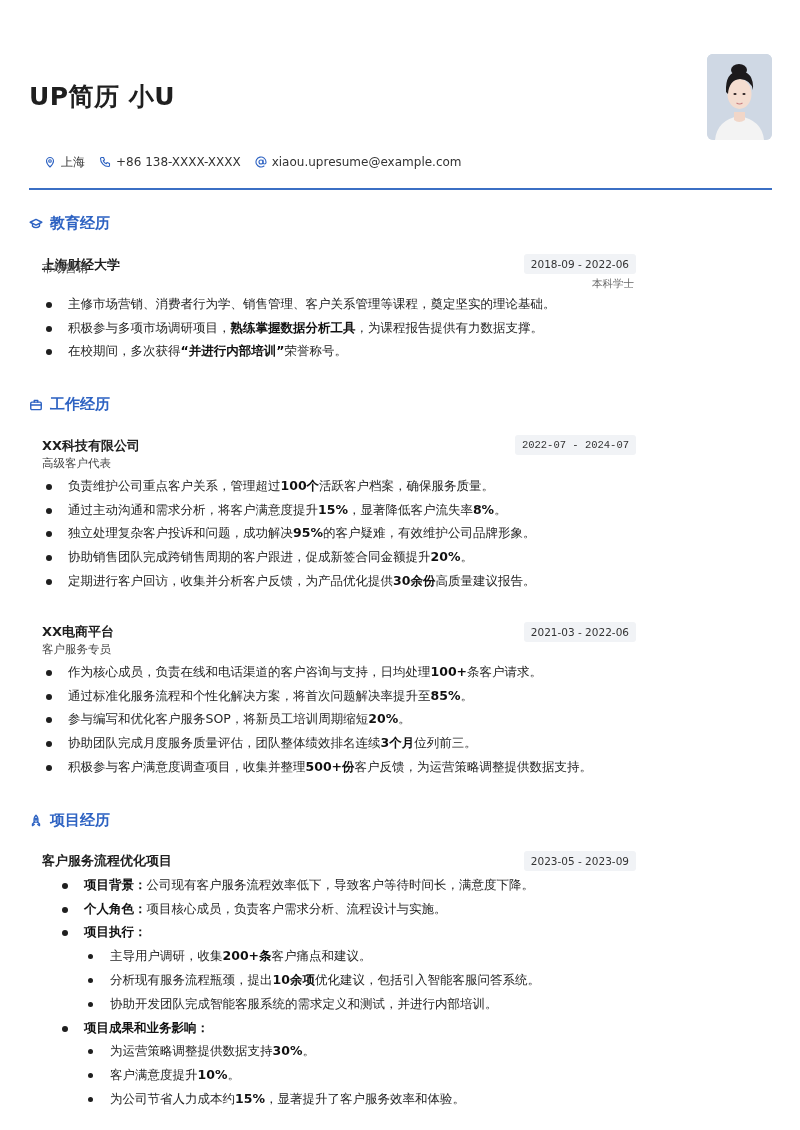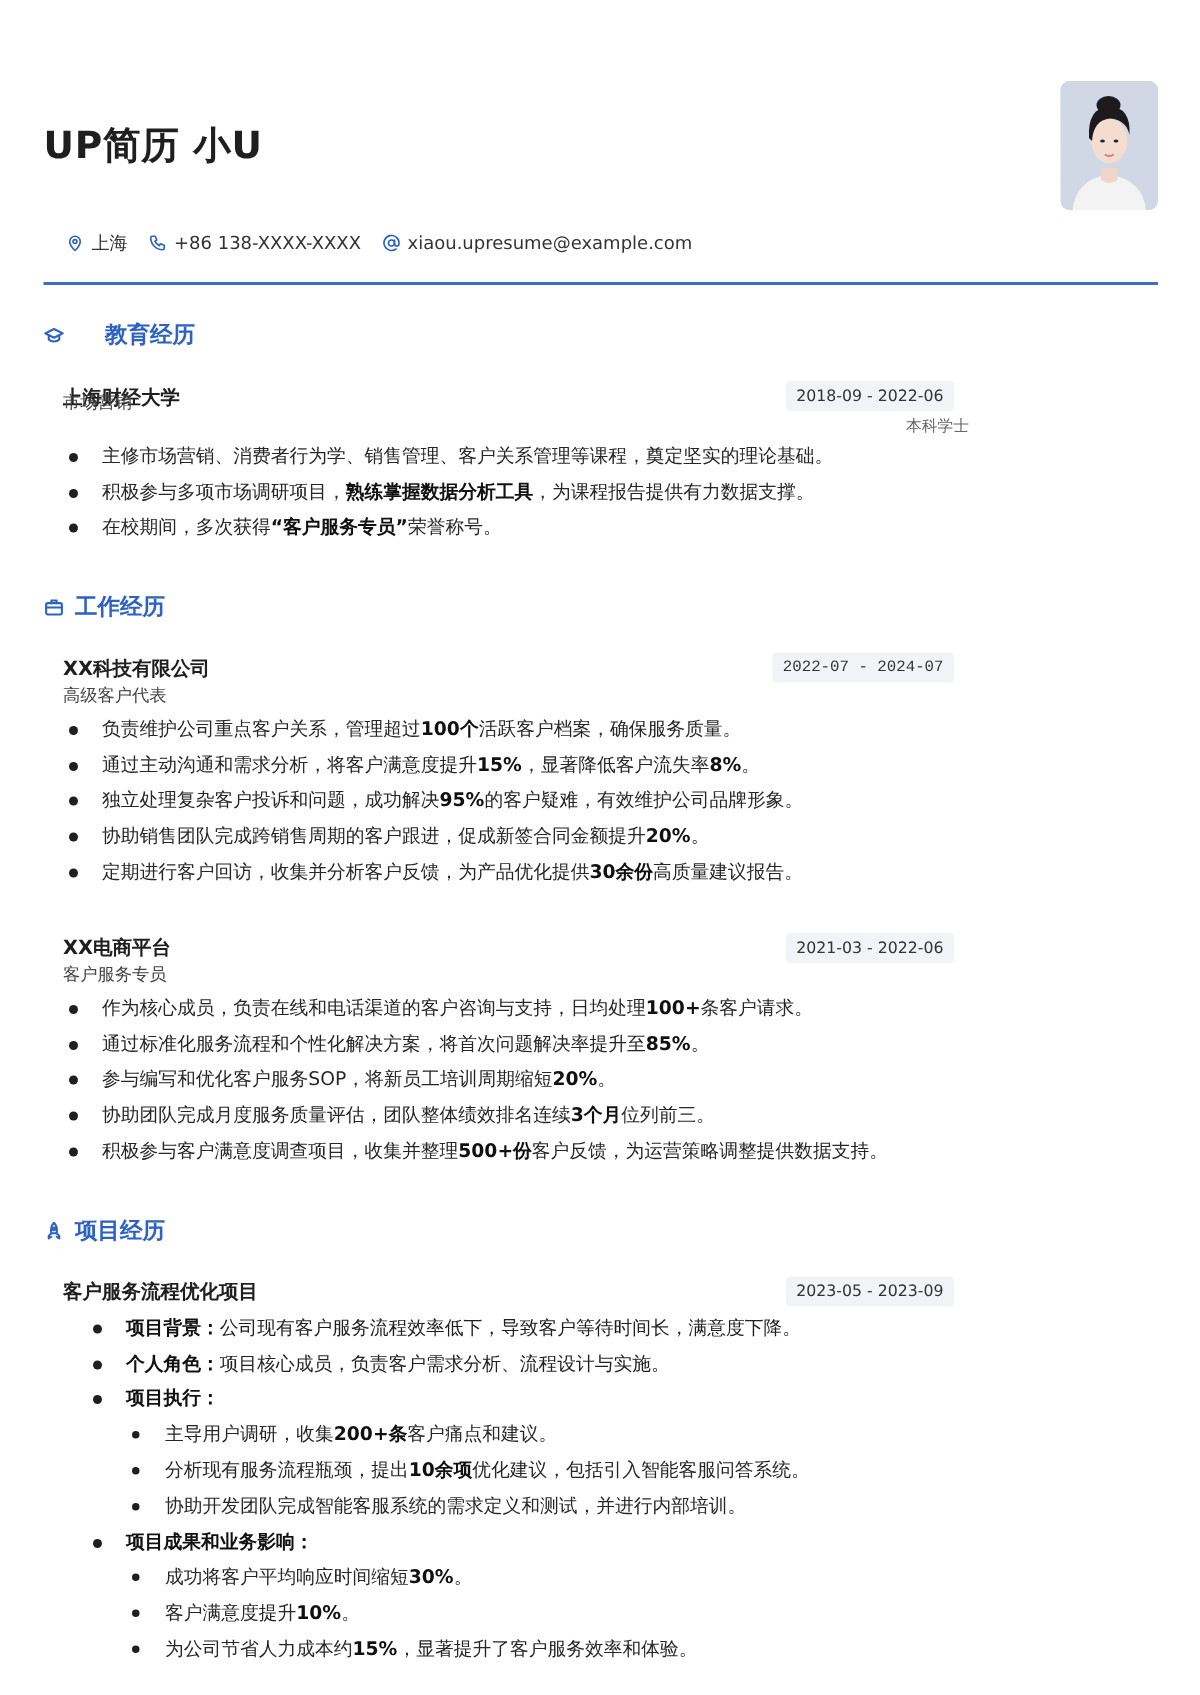--- a/index.html
+++ b/index.html
@@ -48,21 +48,21 @@
     }
     .entry-sub {
       position: absolute; left: 42px; font-size: 11.5px; color: #444;
     }
     .date-badge {
       position: absolute; right: 28px; height: 20px; padding: 0 7px;
       background: #f1f3f6; border-radius: 3px;
       font-size: 10.5px; color: #333; line-height: 20px;
     }
     .degree {
-      position: absolute; right: 18px; font-size: 10.5px; color: #666; margin-left: 32px;
+      position: absolute; right: 30px; font-size: 10.5px; color: #666; margin-left: 32px;
     }
 
     ul.bullets { position: absolute; left: 42px; list-style: none; }
     ul.bullets li {
       position: relative; padding-left: 26px; font-size: 12.5px; color: #262626;
       height: 23.7px; line-height: 23.7px; white-space: nowrap;
     }
     ul.bullets li::before {
       content: ""; position: absolute; left: 4px; top: 10px; width: 6px; height: 6px;
       border-radius: 50%; background: #1f1f1f;
@@ -133,39 +133,39 @@
             <circle cx="12" cy="12" r="4"></circle>
             <path d="M16 8v5a3 3 0 0 0 6 0v-1a10 10 0 1 0-4 8"></path>
           </svg>
       </span>
       <span>xiaou.upresume@example.com</span>
     </div>
   </div>
 
   <div class="header-rule"></div>
 
-  <div class="section-title" style="top:214px;gap:20px;">
+  <div class="section-title" style="top:214px;">
     <span class="ic">
       <svg viewBox="0 0 24 24" fill="none" stroke="#2d62c2" stroke-width="2.4" stroke-linecap="round" stroke-linejoin="round">
           <path d="M2 9l10-5 10 5-10 5z"></path>
           <path d="M6 11v5c3 3 9 3 12 0v-5"></path>
         </svg>
     </span>
     <span>教育经历</span>
   </div>
 
   <div class="entry-title" style="top:256px;">上海财经大学</div>
   <div class="entry-sub" style="top:261px;">市场营销</div>
   <div class="date-badge" style="top:254px;">2018-09 - 2022-06</div>
   <div class="degree" style="top:277px;">本科学士</div>
 
   <ul class="bullets" style="top:292px;">
       <li><span>主修市场营销、消费者行为学、销售管理、客户关系管理等课程，奠定坚实的理论基础。</span></li>
       <li><span>积极参与多项市场调研项目，</span><b>熟练掌握数据分析工具</b><span>，为课程报告提供有力数据支撑。</span></li>
-      <li><span>在校期间，多次获得</span><b>“客户服务专员”</b><span>荣誉称号。</span></li>
+      <li><span>在校期间，多次获得</span><b>“并进行内部培训”</b><span>荣誉称号。</span></li>
     </ul>
 
   <div class="section-title" style="top:395px;">
     <span class="ic">
       <svg viewBox="0 0 24 24" fill="none" stroke="#2d62c2" stroke-width="2.4" stroke-linecap="round" stroke-linejoin="round">
           <rect x="3" y="7" width="18" height="13" rx="2"></rect>
           <path d="M9 7V4h6v3"></path>
           <path d="M3 12h18"></path>
         </svg>
     </span>
@@ -210,18 +210,18 @@
   <div class="date-badge" style="top:851px;">2023-05 - 2023-09</div>
 
   <div class="proj-list" style="top:873px;" id="proj-list">
       <div class="top"><span class="label">项目背景：</span><span>公司现有客户服务流程效率低下，导致客户等待时间长，满意度下降。</span></div>
       <div class="top"><span class="label">个人角色：</span><span>项目核心成员，负责客户需求分析、流程设计与实施。</span></div>
       <div class="top"><span class="label">项目执行：</span></div>
       <div class="sub"><span>主导用户调研，收集</span><b>200+条</b><span>客户痛点和建议。</span></div>
       <div class="sub"><span>分析现有服务流程瓶颈，提出</span><b>10余项</b><span>优化建议，包括引入智能客服问答系统。</span></div>
       <div class="sub"><span>协助开发团队完成智能客服系统的需求定义和测试，并进行内部培训。</span></div>
       <div class="top"><span class="label">项目成果和业务影响：</span></div>
-      <div class="sub"><span>成功将客户平均响应时间缩短</span><b>30%</b><span>。</span></div>
+      <div class="sub"><span>为运营策略调整提供数据支持</span><b>30%</b><span>。</span></div>
       <div class="sub"><span>客户满意度提升</span><b>10%</b><span>。</span></div>
       <div class="sub"><span>为公司节省人力成本约</span><b>15%</b><span>，显著提升了客户服务效率和体验。</span></div>
     </div>
 
 </div>
 
 </body></html>

